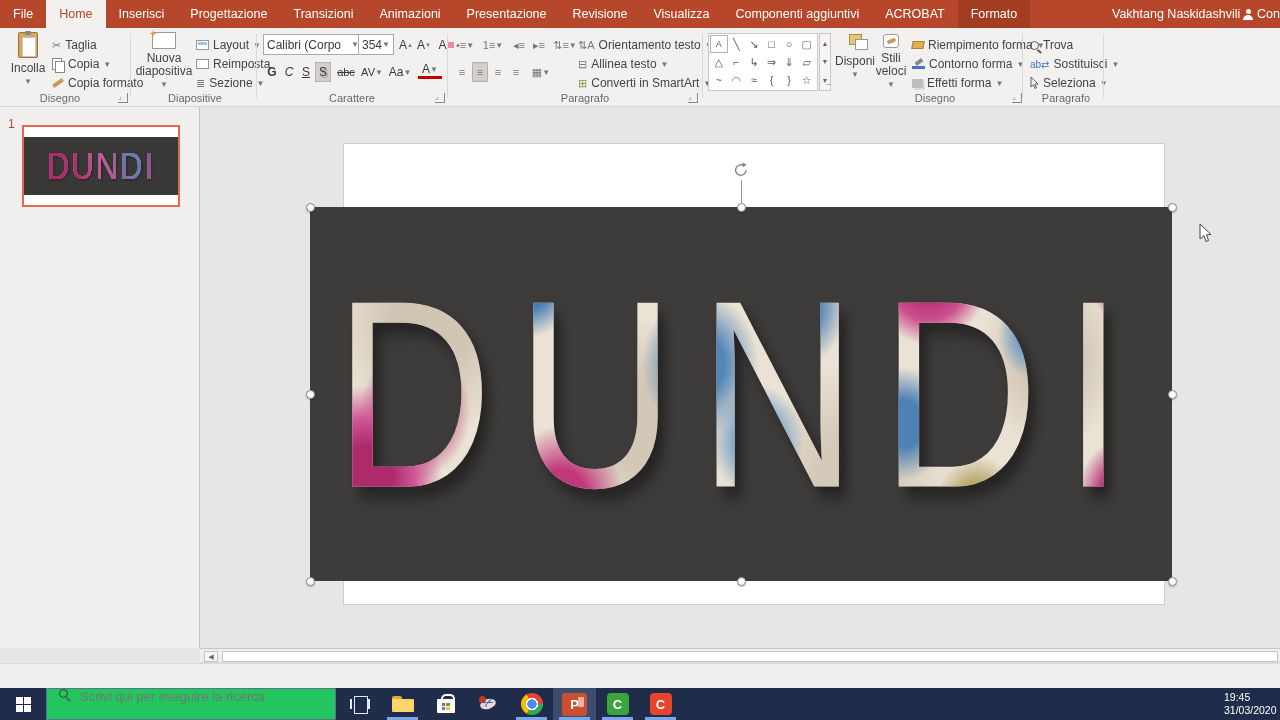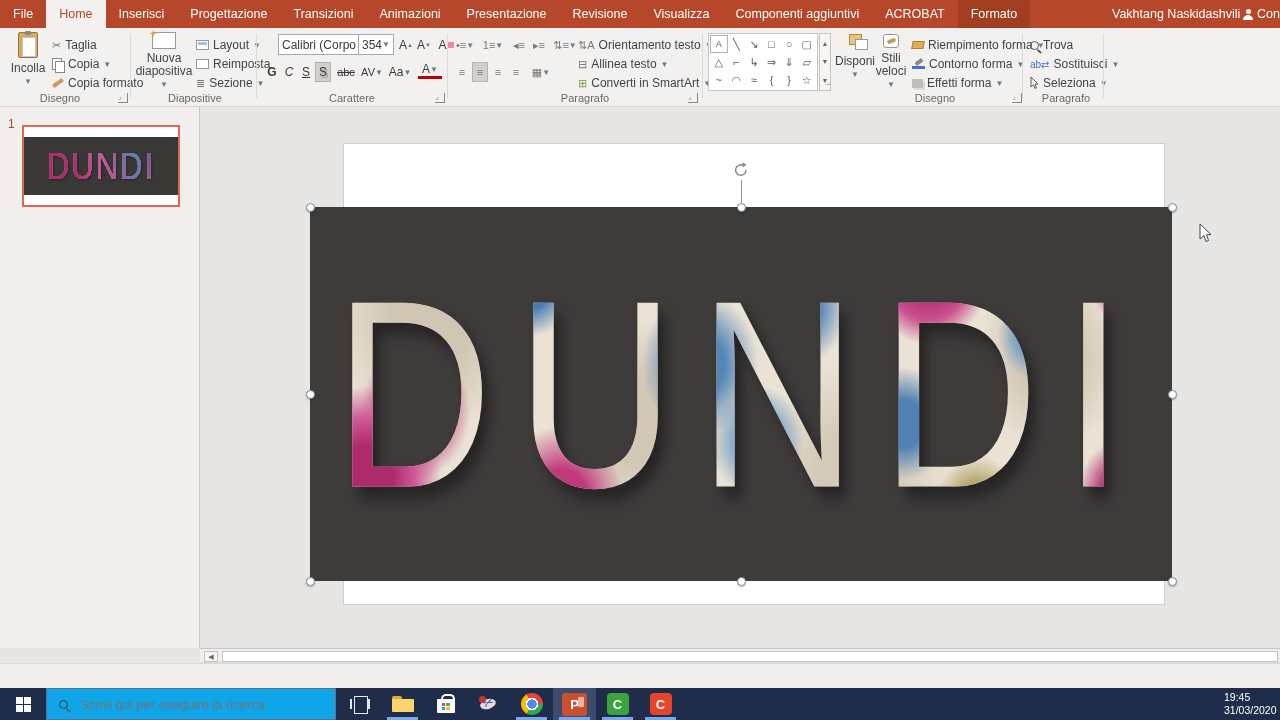--- a/index.html
+++ b/index.html
@@ -98,21 +98,21 @@
   
   .hscroll{position:absolute;left:200px;top:648px;width:1080px;height:15px;background:#f0eeec;border-top:1px solid #c9c7c5;border-bottom:1px solid #dcdad7}
   .hs-arrow{position:absolute;left:4px;top:2px;width:14px;height:11px;background:#f6f5f4;border:1px solid #c6c4c2;font-size:7px;color:#6a6867;display:flex;align-items:center;justify-content:center}
   .hs-track{position:absolute;left:22px;top:2px;right:2px;height:11px;background:#fff;border:1px solid #c6c4c2}
   .statusbar{position:absolute;left:0;top:663px;width:1280px;height:25px;background:#f1efed;border-top:1px solid #dcdad7;font-size:12px;color:#6a6867}
   
   .taskbar{position:absolute;left:0;top:688px;width:1280px;height:32px;background:#202D4A;color:#fff}
   .startbtn{position:absolute;left:0;top:0;width:46px;height:32px;display:flex;align-items:center;justify-content:center}
   .winflag{display:grid;grid-template-columns:7px 7px;grid-template-rows:7px 7px;gap:1px}
   .winflag b{background:#fff}
-  .tsearch{position:absolute;left:46px;top:0;width:290px;height:32px;background:#0ea5e9;border:1px solid #5f6f8f;display:flex;align-items:center}
+  .tsearch{position:absolute;left:46px;top:0;width:290px;height:32px;background:#22c55e;border:1px solid #5f6f8f;display:flex;align-items:flex-start}
   .tsearch .mag{border-color:#3b3b3b;margin-left:12px}
   .tsearch input{border:none;outline:none;flex:1;margin-left:12px;font-size:13px;color:#3f3f3f;font-family:"Liberation Sans",sans-serif;background:transparent}
   .tcell{position:absolute;top:0;width:43px;height:32px;display:flex;align-items:center;justify-content:center}
   .tcell.active{background:#3b4c6e}
   .underln{position:absolute;bottom:0;left:6px;width:31px;height:3px;background:#7aa7e8}
   .chromeic{width:22px;height:22px;border-radius:50%;background:
     radial-gradient(circle at 50% 50%, #4e8cf5 0 30%, #fff 30% 40%, rgba(0,0,0,0) 40%),
     conic-gradient(from -30deg,#ea4335 0 120deg,#34a853 0 240deg,#fbbc05 0 360deg)}
   .ppic{width:25px;height:23px;border-radius:3px;background:#C94F30;color:#fff;font-weight:bold;font-size:13px;display:flex;align-items:center;justify-content:center;position:relative}
   .ppic::after{content:"";position:absolute;right:3px;top:4px;width:6px;height:10px;background:#e8b4a4;border-radius:1px}
@@ -197,21 +197,21 @@
       <span>Reimposta</span>
     </div>
   <div class="smbtn" style="left:196px;top:46px">
       <i class="gi">≣</i>
       <span>Sezione</span>
       <i class="c">▼</i>
     </div>
   <div class="glab" style="left:150px;width:90px">Diapositive</div>
   <div class="divider" style="left:256px"></div>
 
-  <div class="combo" style="left:278px;top:6px;width:100px;height:21px">
+  <div class="combo" style="left:263px;top:6px;width:100px;height:21px">
       <span>Calibri (Corpo</span>
       <i class="c">▼</i>
     </div>
   <div class="combo" style="left:358px;top:6px;width:36px;height:21px">
       <span>354</span>
       <i class="c">▼</i>
     </div>
   <div class="tbt" style="left:398px;top:7px">A<i class="c" style="font-size:6px">▲</i></div>
   <div class="tbt" style="left:416px;top:7px">A<i class="c" style="font-size:6px">▼</i></div>
   <div class="tbt" style="left:436px;top:7px;width:20px">A<i style="width:6px;height:6px;background:#e88ca0;margin-left:1px"></i></div>

